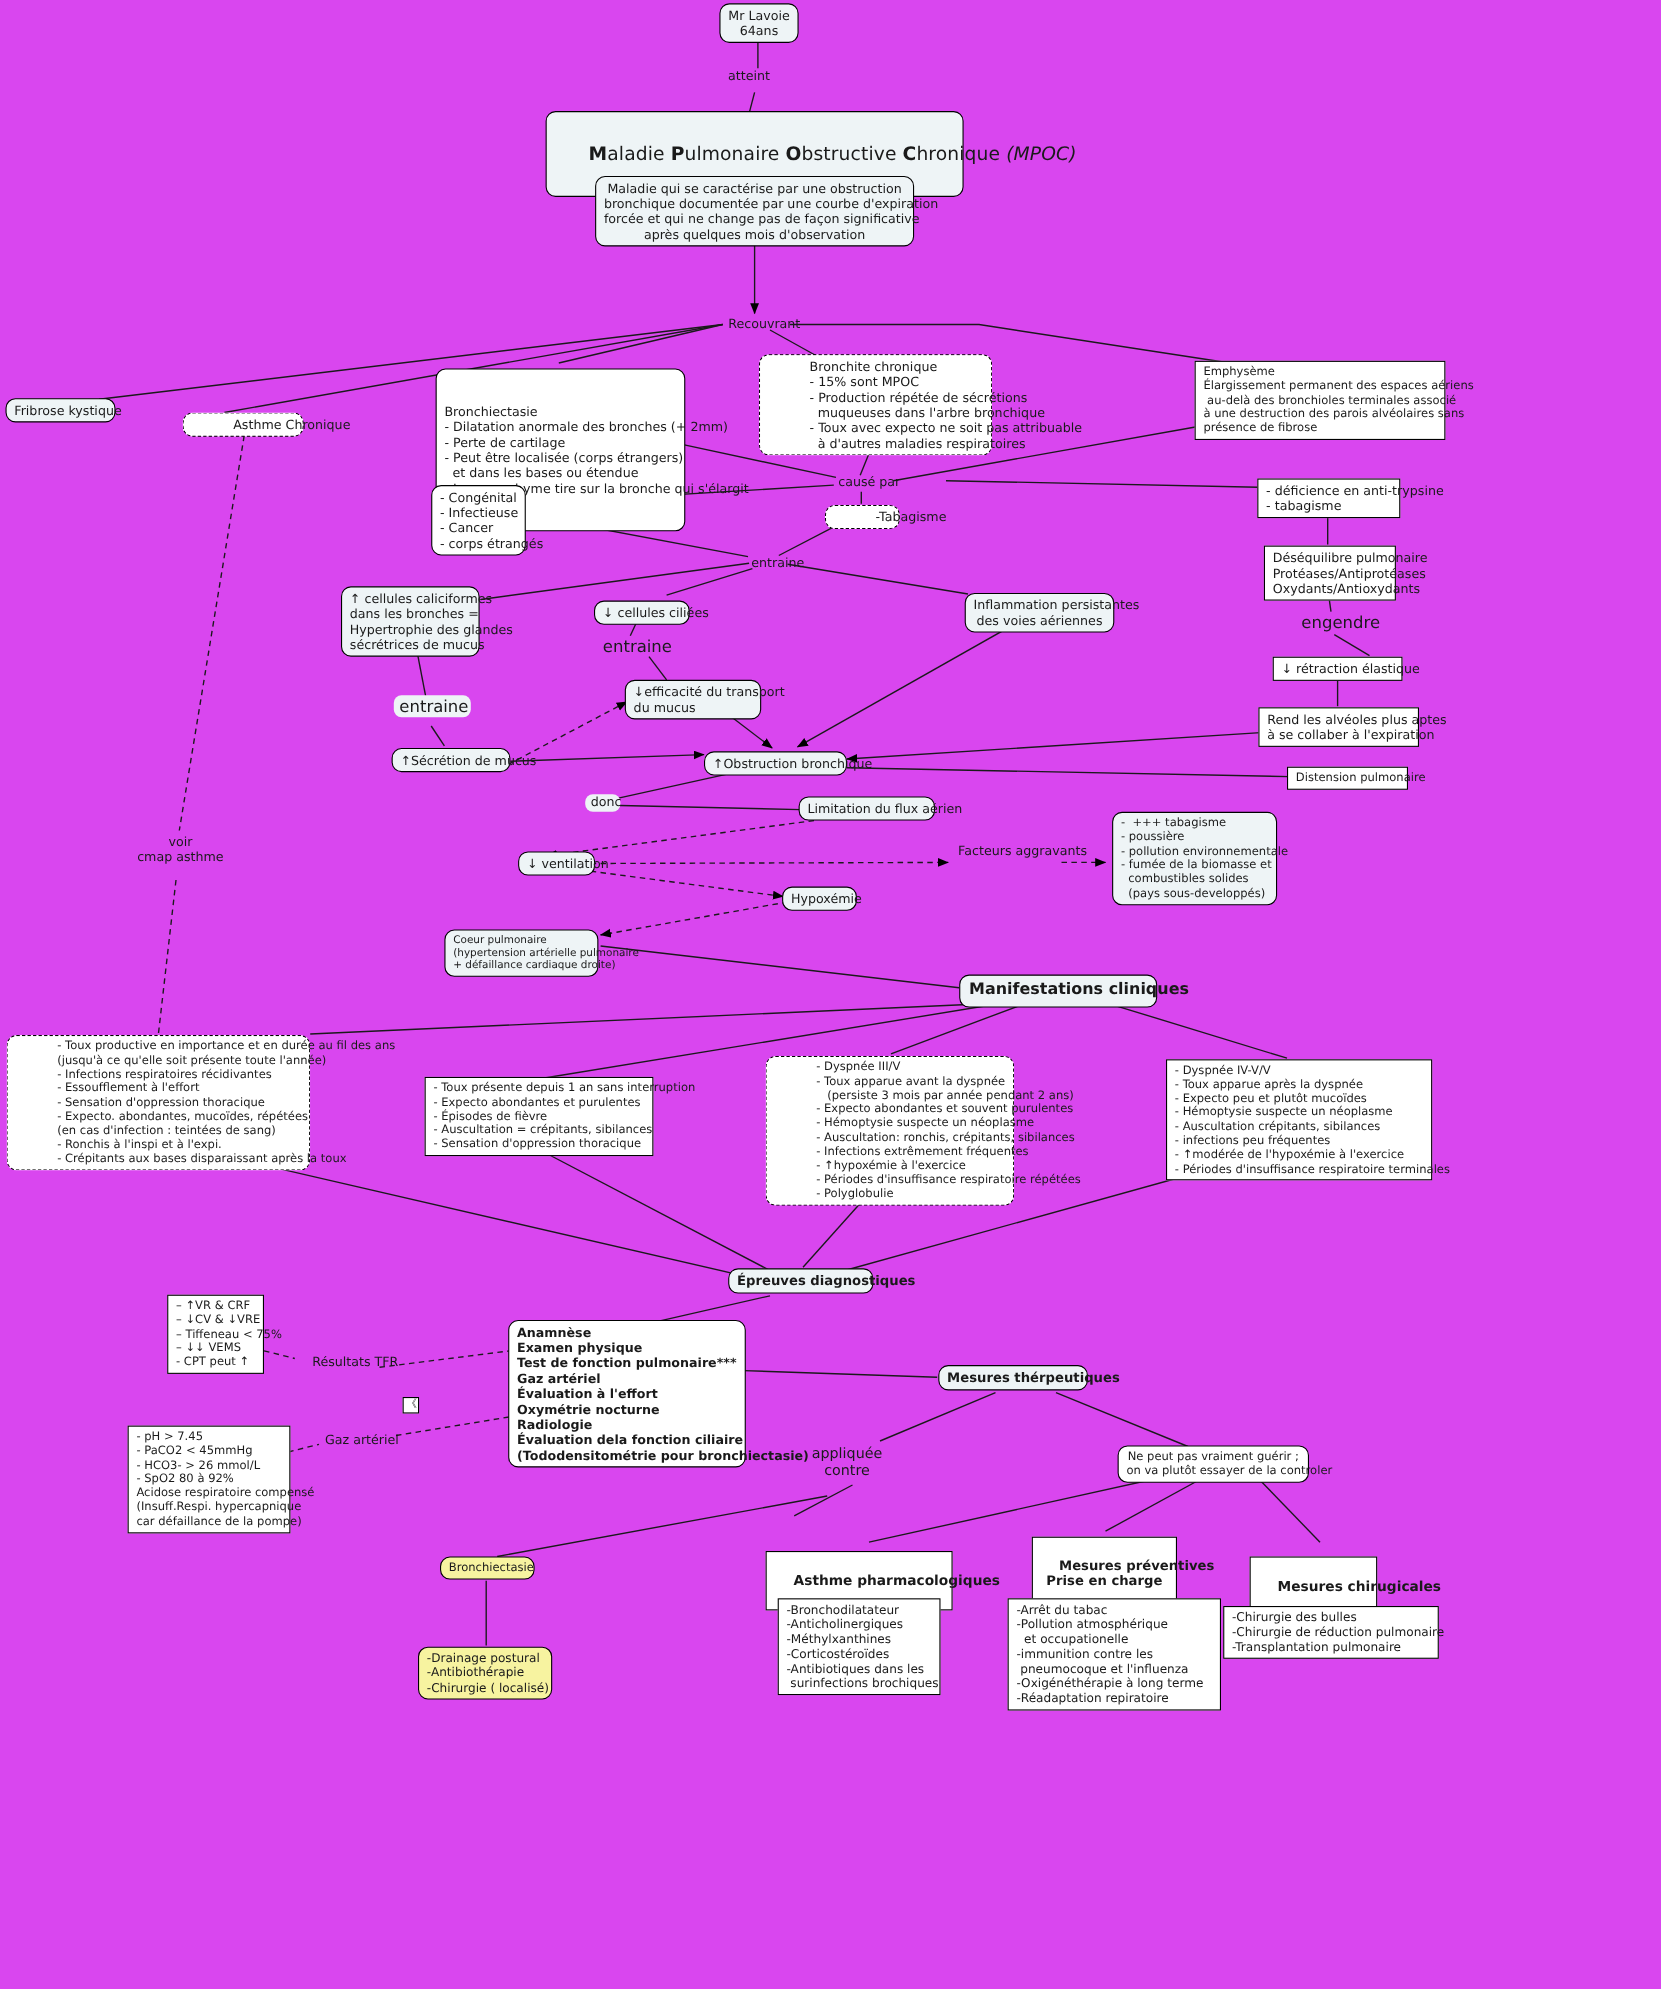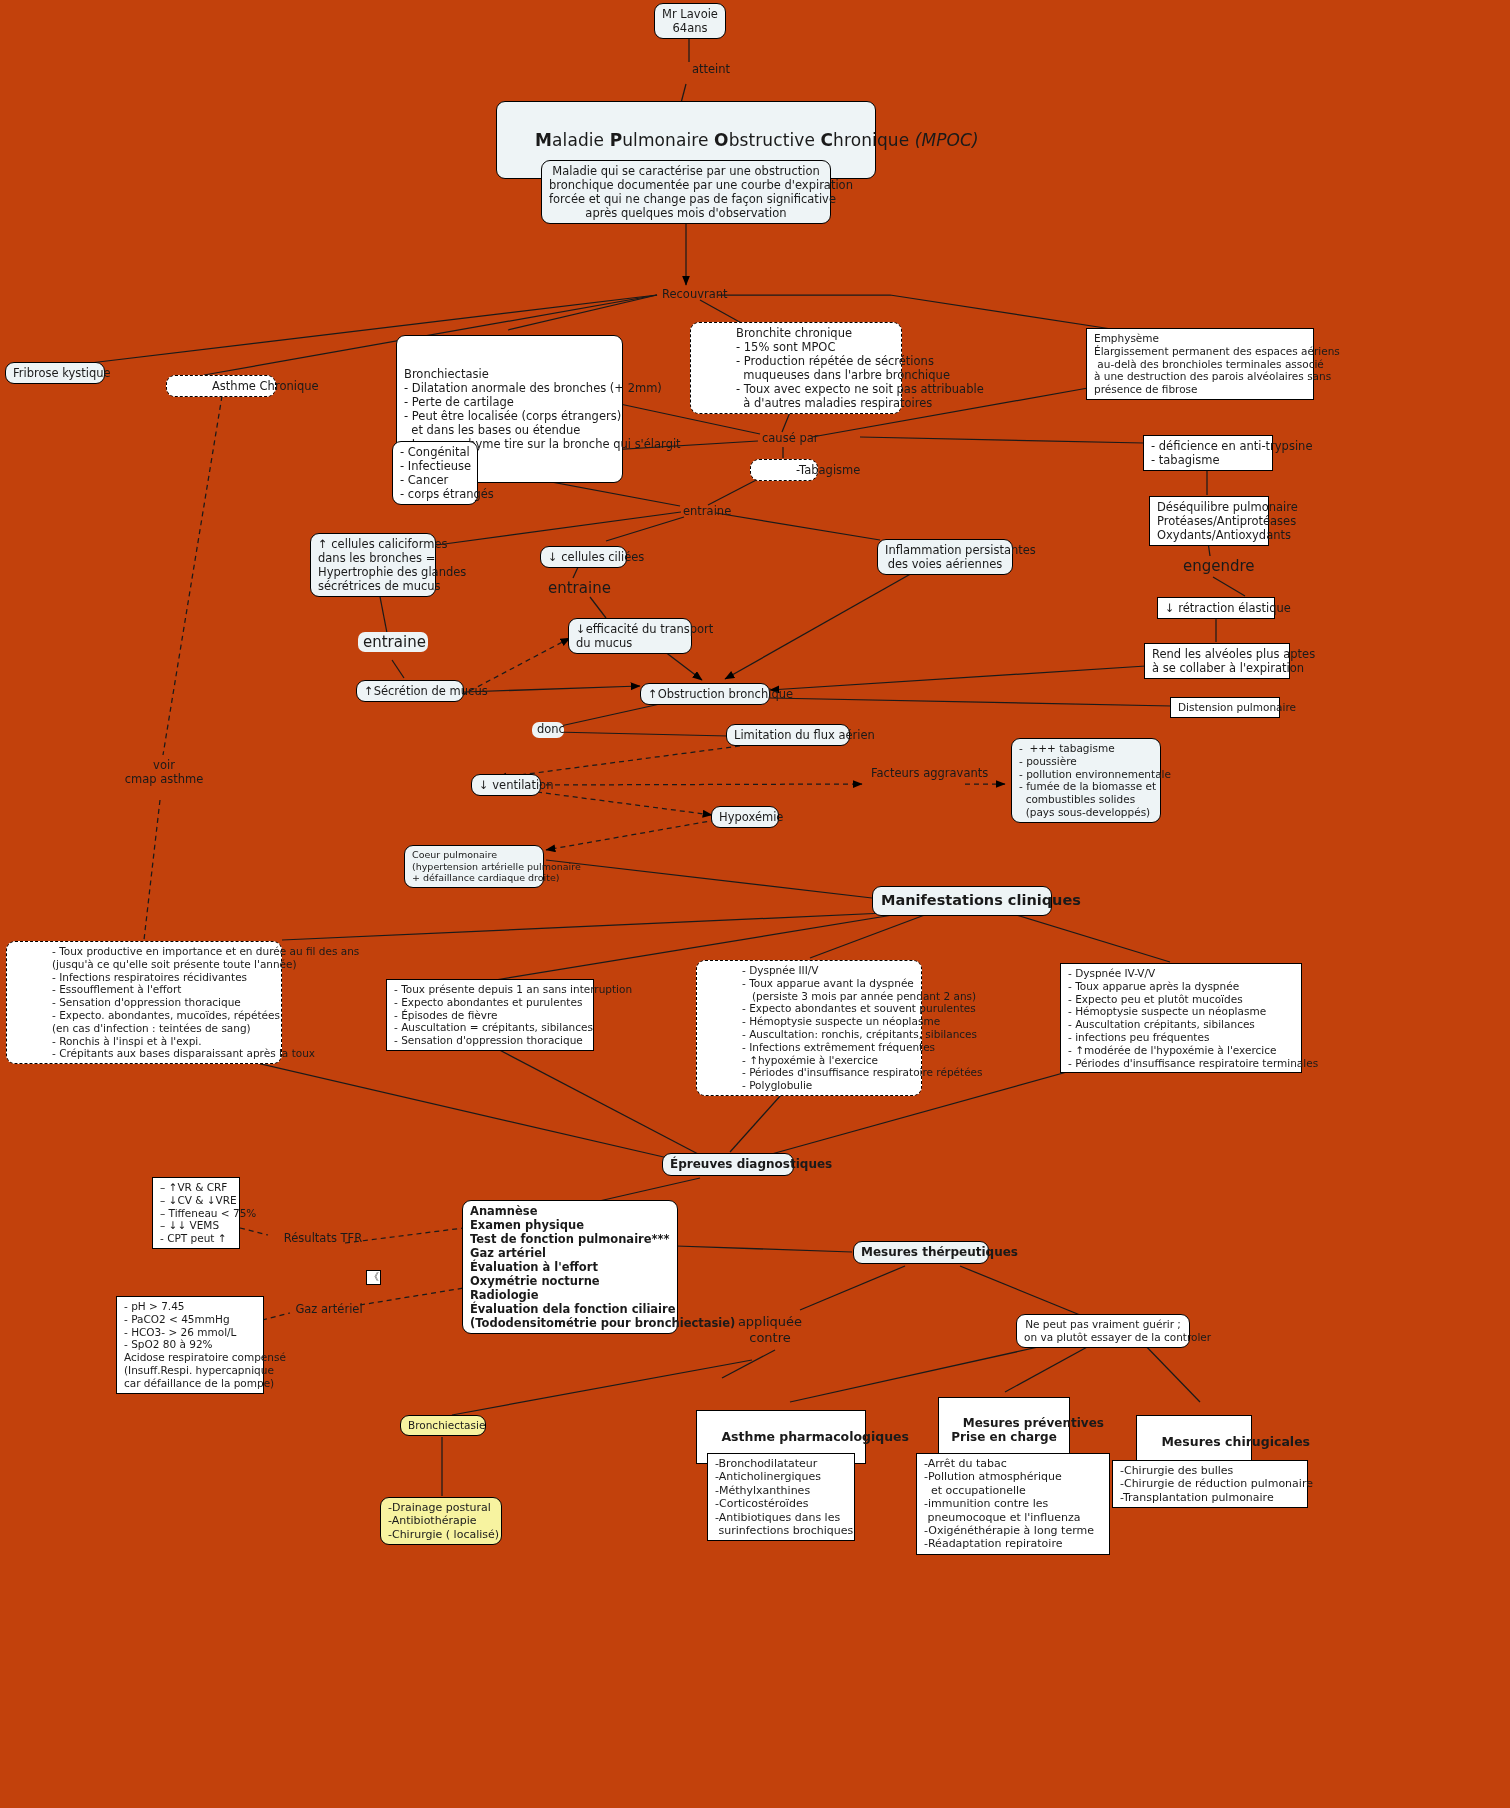--- a/index.html
+++ b/index.html
@@ -6,21 +6,21 @@
   html, body { margin:0; padding:0; background:#ffffff; }
   body {
     font-family: "DejaVu Sans", sans-serif;
     color:#1a1a1a;
   }
   #canvas {
     position:relative;
     width:1510px;
     height:1808px;
     overflow:hidden;
-    background:#c2410c;
+    background:#d946ef;
   }
   #edges {
     position:absolute; left:0; top:0; width:1510px; height:1808px;
     pointer-events:none;
   }
   .node {
     position:absolute;
     background:#eef4f6;
     border:1.3px solid #000;
     border-radius:9px;
@@ -192,21 +192,21 @@
 
       <path d="M1005,1424 L1005,1452"></path>
 
       <path d="M1200,1437 L1200,1458"></path>
     </g>
   </svg>
 
   <div class="node center" style="left:654px; top:3px; width:72px;">Mr Lavoie
 64ans</div>
 
-  <div class="linklabel nb" style="left:680px; top:62px; width:62px;">atteint</div>
+  <div class="linklabel nb" style="left:650px; top:62px; width:62px;">atteint</div>
 
   <div class="node center title" style="left:496px; top:101px; width:380px;">
     <span><b>M</b>aladie <b>P</b>ulmonaire <b>O</b>bstructive <b>C</b>hronique <i>(MPOC)</i></span>
   </div>
 
   <div class="node center" style="left:541px; top:160px; width:290px;">Maladie qui se caractérise par une obstruction
 bronchique documentée par une courbe d'expiration
 forcée et qui ne change pas de façon significative
 après quelques mois d'observation</div>
 

